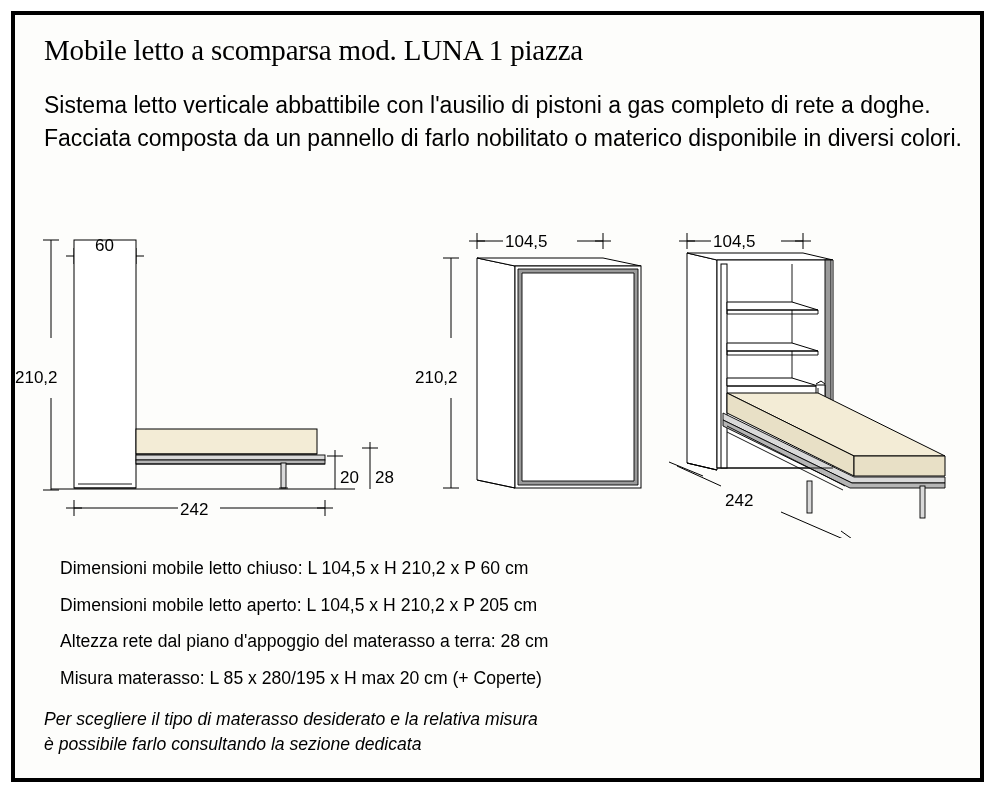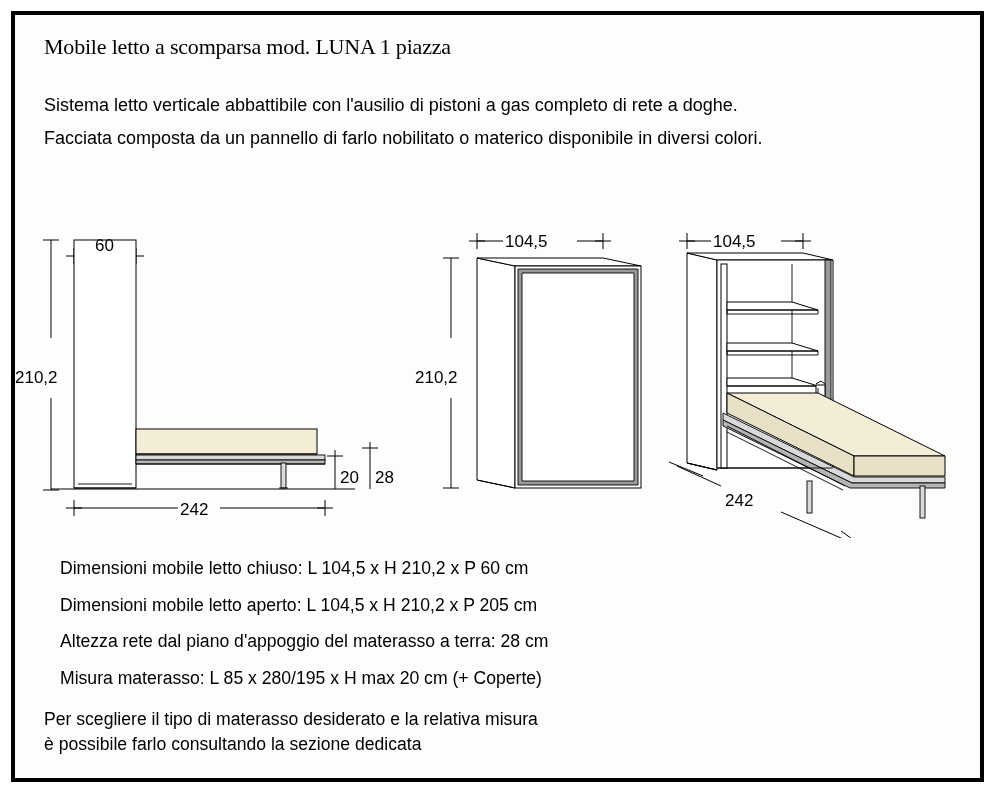--- a/index.html
+++ b/index.html
@@ -29,35 +29,35 @@
     position: relative;
     width: 100%;
     height: 100%;
   }
   
   #page-title {
     position: absolute;
     left: 29px;
     top: 19px;
     font-family: "Liberation Serif", serif;
-    font-size: 22px;
+    font-size: 29px;
     font-weight: 400;
     letter-spacing: -0.2px;
     white-space: nowrap;
     color: #000;
   }
   
   #description {
     position: absolute;
     left: 29px;
     top: 74px;
     width: 900px;
   }
   #description .desc-line {
-    font-size: 18px;
+    font-size: 23px;
     line-height: 33px;
     white-space: nowrap;
     color: #000;
   }
   
   #drawings {
     position: absolute;
     left: 0px;
     top: 183px;
     width: 973px;
@@ -78,20 +78,21 @@
     line-height: 36.5px;
     white-space: nowrap;
     color: #000;
     margin-left: 16px;
   }
   #specs .spec-note {
     font-size: 17.6px;
     line-height: 25px;
     white-space: nowrap;
     color: #000;
+    font-style: italic;
   }
   #specs .note-block {
     margin-top: 11px;
   }
 </style>
 </head>
 <body>
 
 <div id="sheet">
  <div class="inner">

